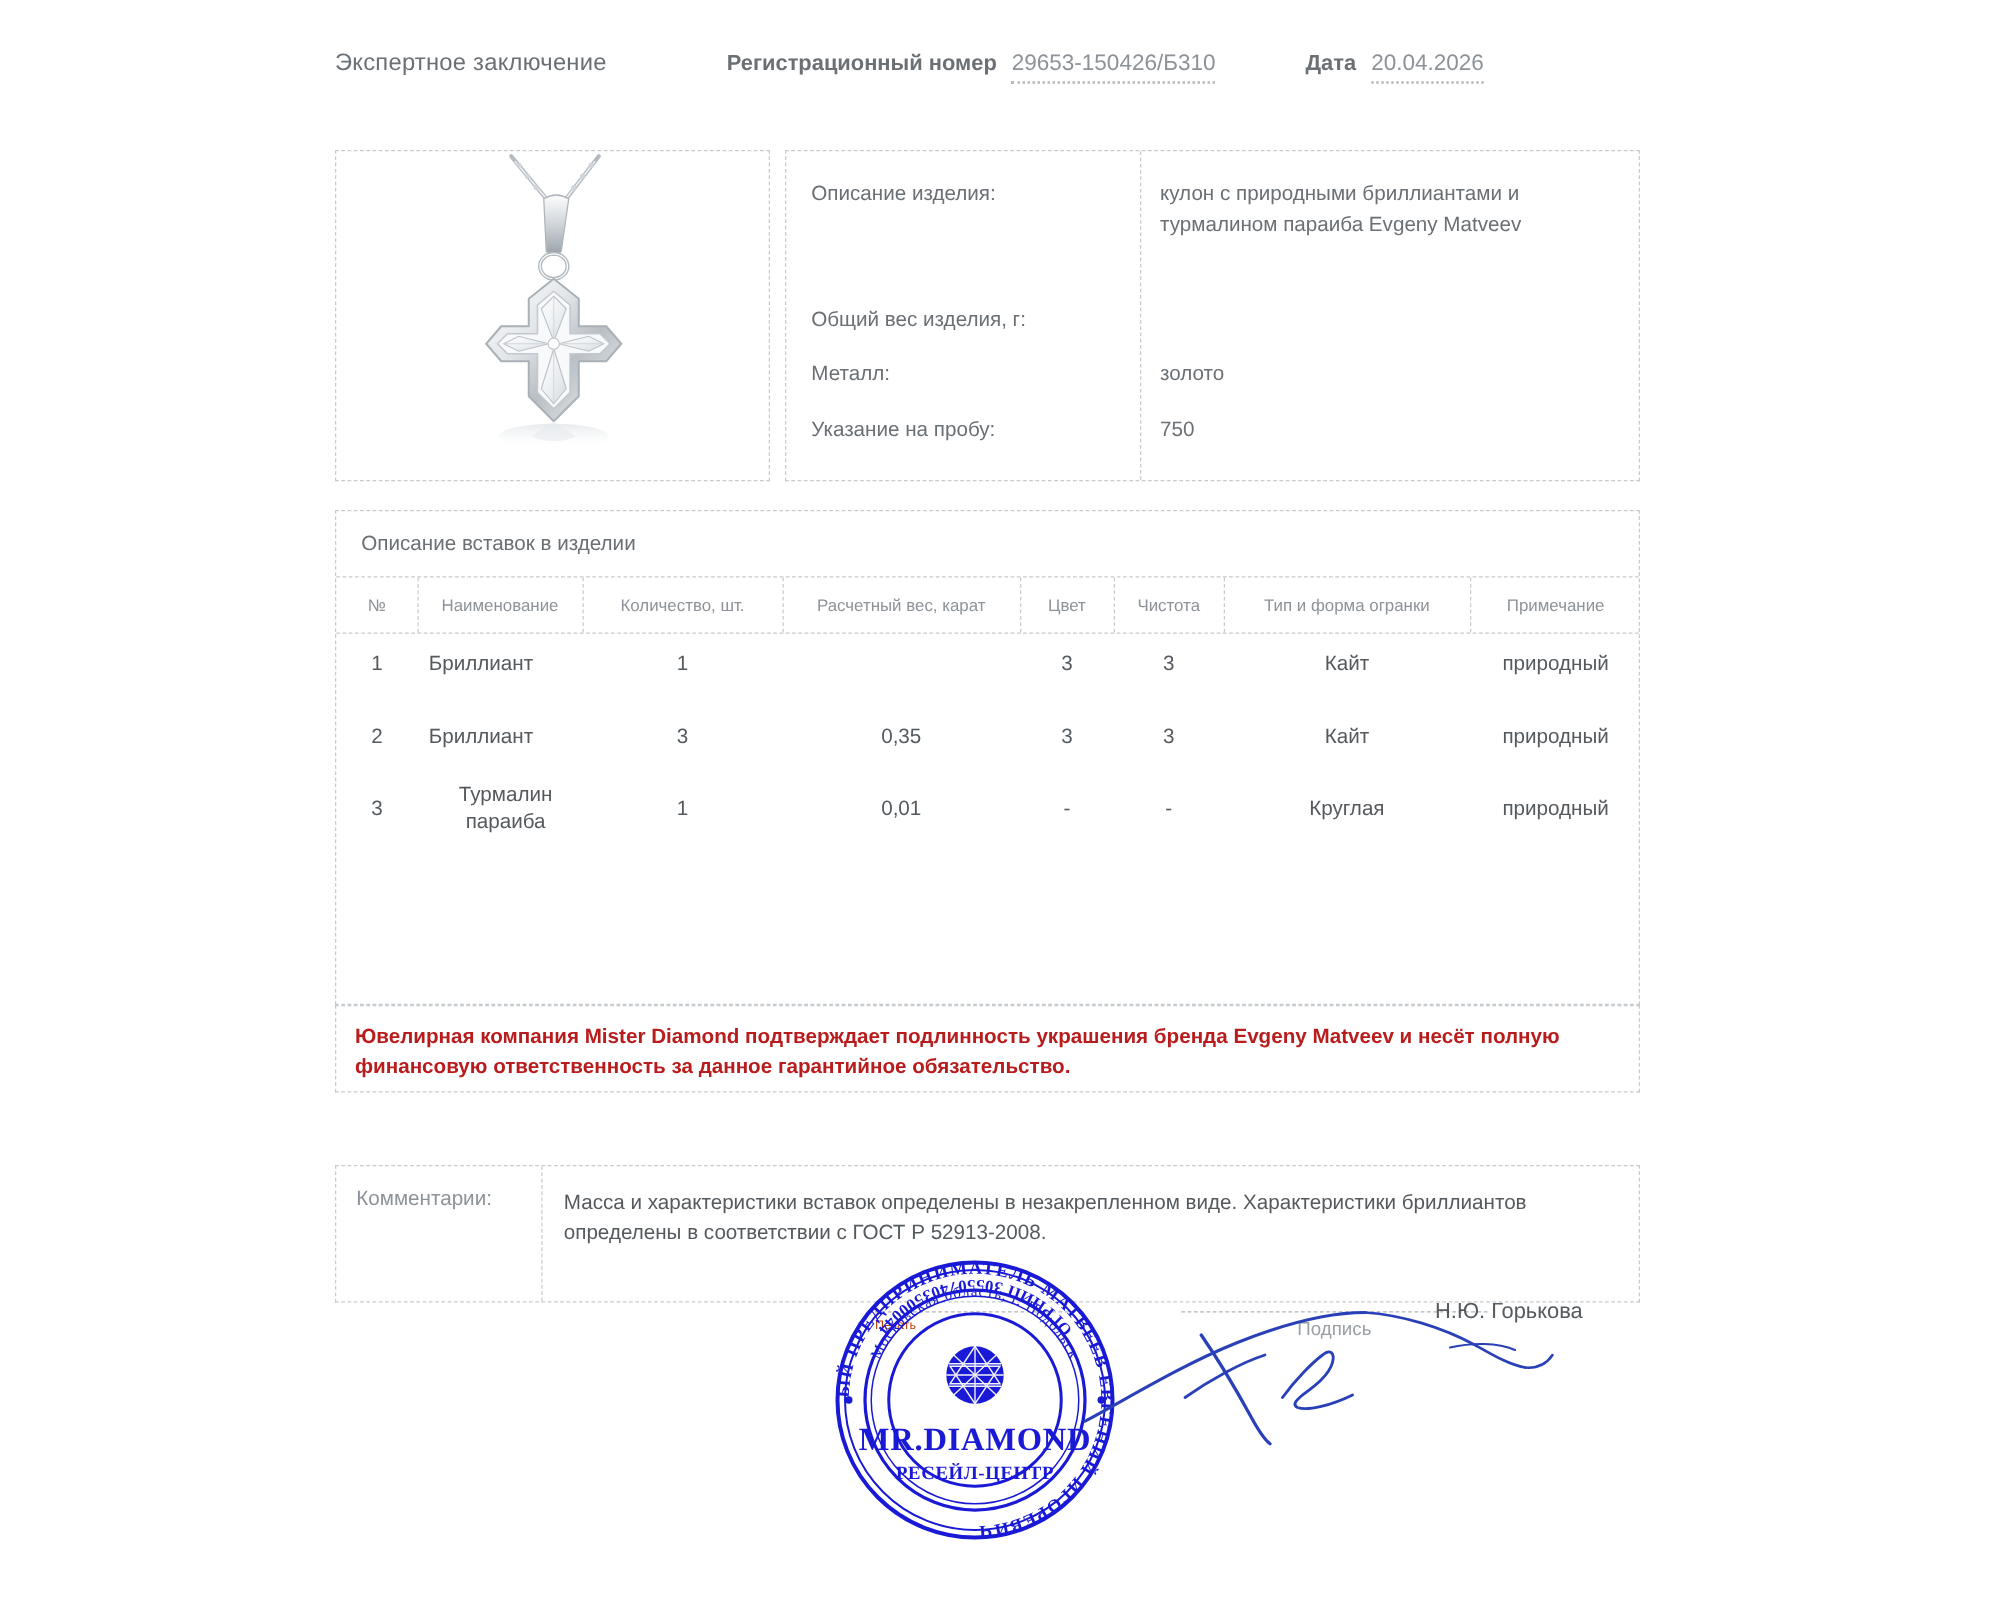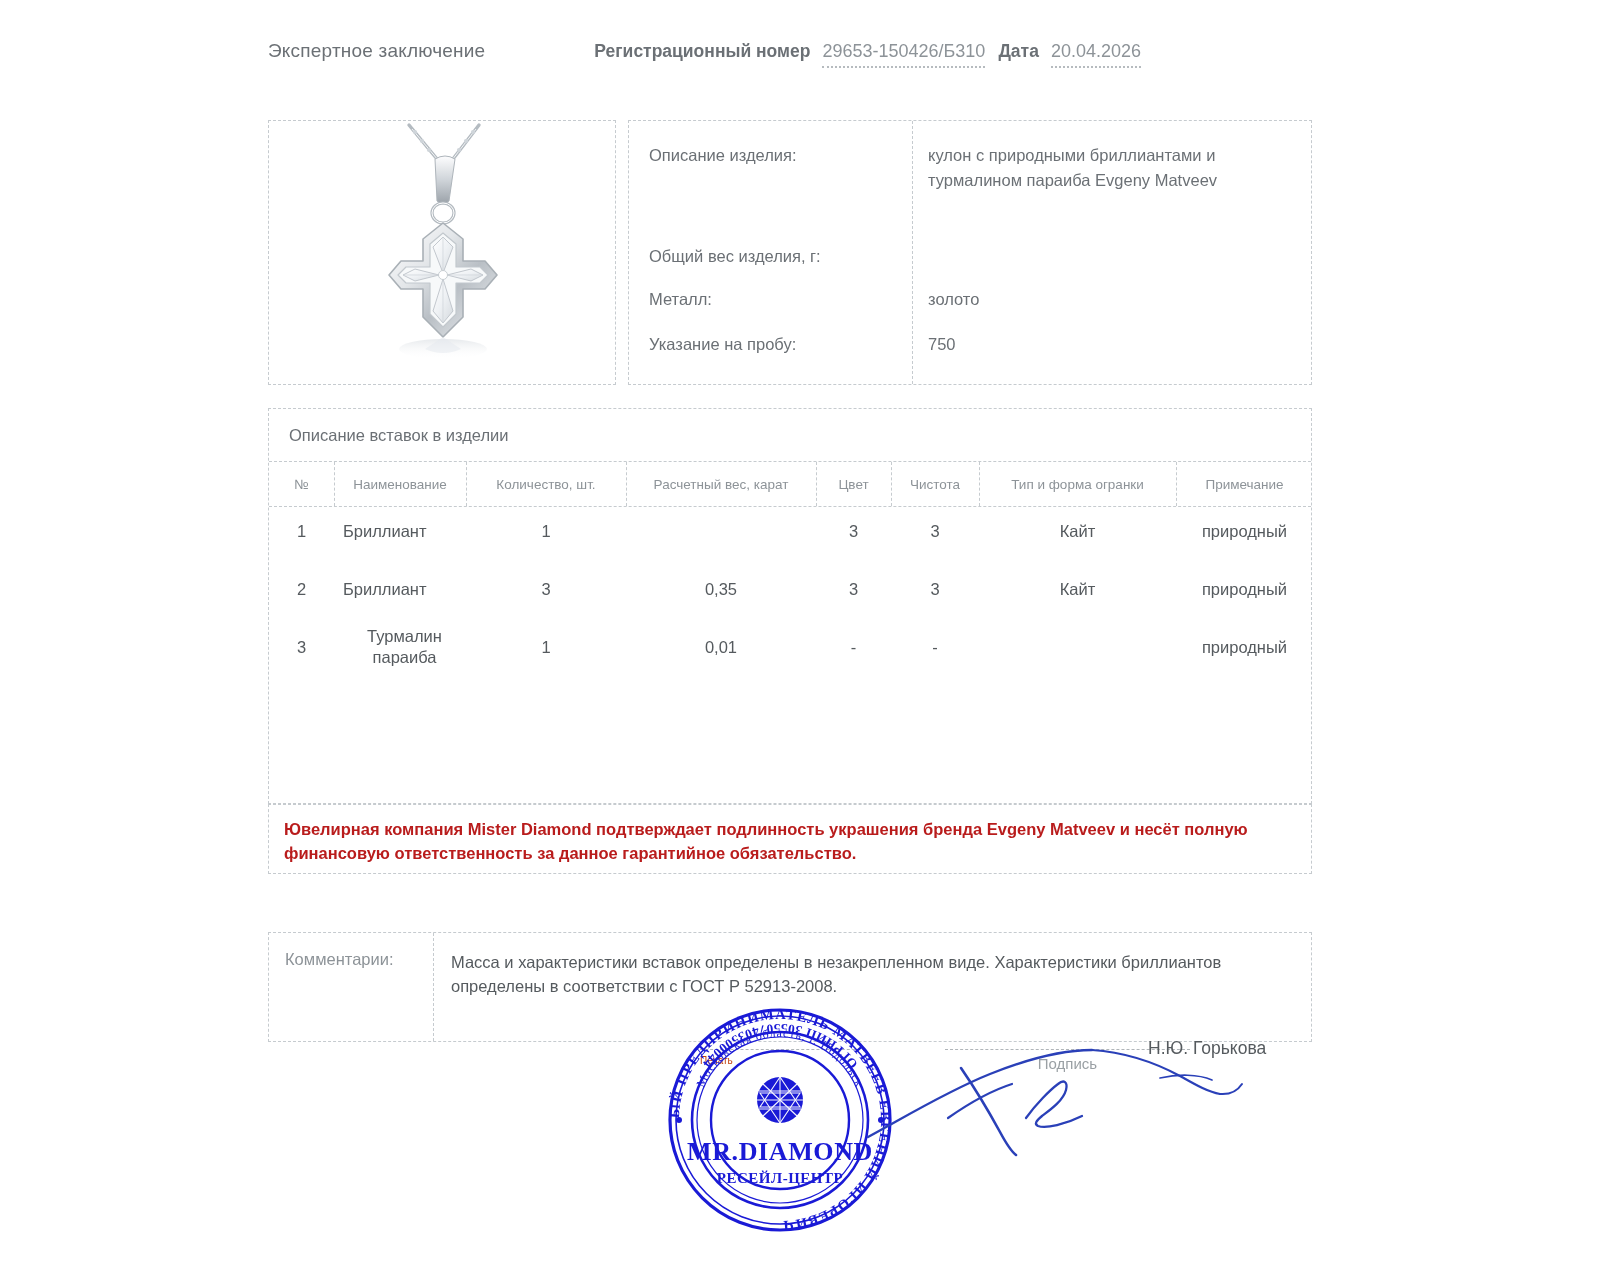--- a/index.html
+++ b/index.html
@@ -16,21 +16,20 @@
 
   .page { position: absolute; left: 0; top: 0; width: 1600px; height: 1280px; }
 
   
   .header {
     position: absolute;
     left: 268px; top: 40px;
     width: 1044px; height: 34px;
     display: flex;
     align-items: baseline;
-    gap: 13px;
   }
   .hdr-title {
     font-size: 19px;
     color: #6b7075;
     letter-spacing: .2px;
     white-space: nowrap;
   }
   .hdr-regblock {
     margin-left: 96px;
     display: flex;
@@ -43,20 +42,21 @@
     color: #6b7075;
   }
   .hdr-value {
     font-size: 18px;
     color: #8d9398;
     margin-left: 12px;
     border-bottom: 2px dotted #b6bbbf;
     padding-bottom: 4px;
   }
   .hdr-dateblock {
+    margin-left: 72px;
     display: flex;
     align-items: baseline;
     white-space: nowrap;
   }
 
   
   .dbox {
     position: absolute;
     border: 1px dashed #c6cbcf;
     background: transparent;
@@ -391,20 +391,21 @@
     <div class="td" style="left:622px; width:88px;  top:156px">3</div>
     <div class="td" style="left:710px; width:197px; top:156px">Кайт</div>
     <div class="td" style="left:907px; width:137px; top:156px">природный</div>
 
     <div class="td" style="left:0px;   width:65px;  top:214px">3</div>
     <div class="td left-al" style="left:74px; width:123px; top:214px">Турмалин параиба</div>
     <div class="td" style="left:197px; width:160px; top:214px">1</div>
     <div class="td" style="left:357px; width:190px; top:214px">0,01</div>
     <div class="td" style="left:547px; width:75px;  top:214px">-</div>
     <div class="td" style="left:622px; width:88px;  top:214px">-</div>
+    <div class="td" style="left:710px; width:197px; top:214px">Круглая</div>
     <div class="td" style="left:907px; width:137px; top:214px">природный</div>
   </div>
 
   <div class="dbox confirm-box">
     <div class="confirm-text">Ювелирная компания Mister Diamond подтверждает подлинность украшения бренда Evgeny Matveev и несёт полную финансовую ответственность за данное гарантийное обязательство.</div>
   </div>
 
   <div class="dbox comments-box">
     <div class="comments-divider"></div>
     <div class="comments-label">Комментарии:</div>

